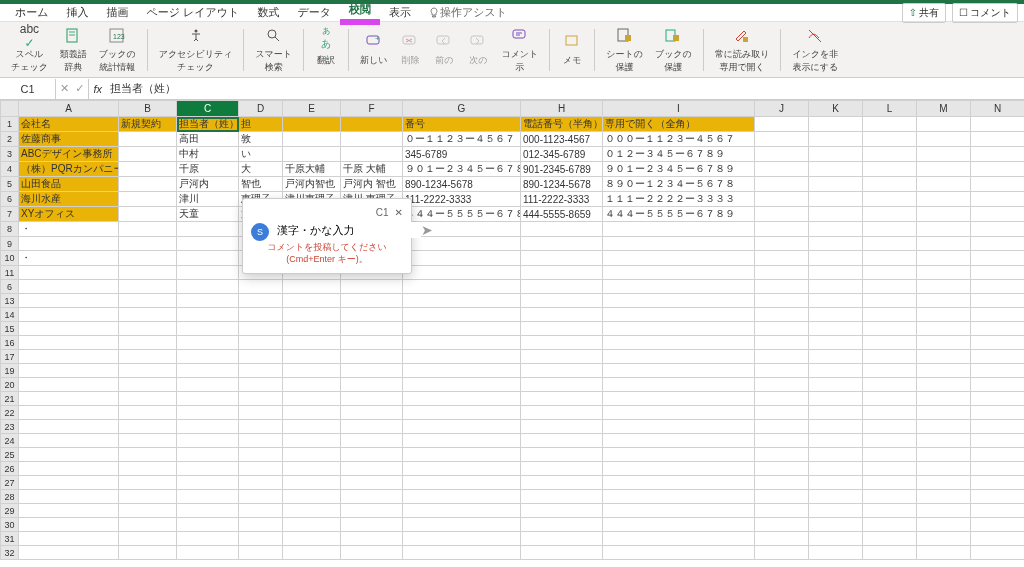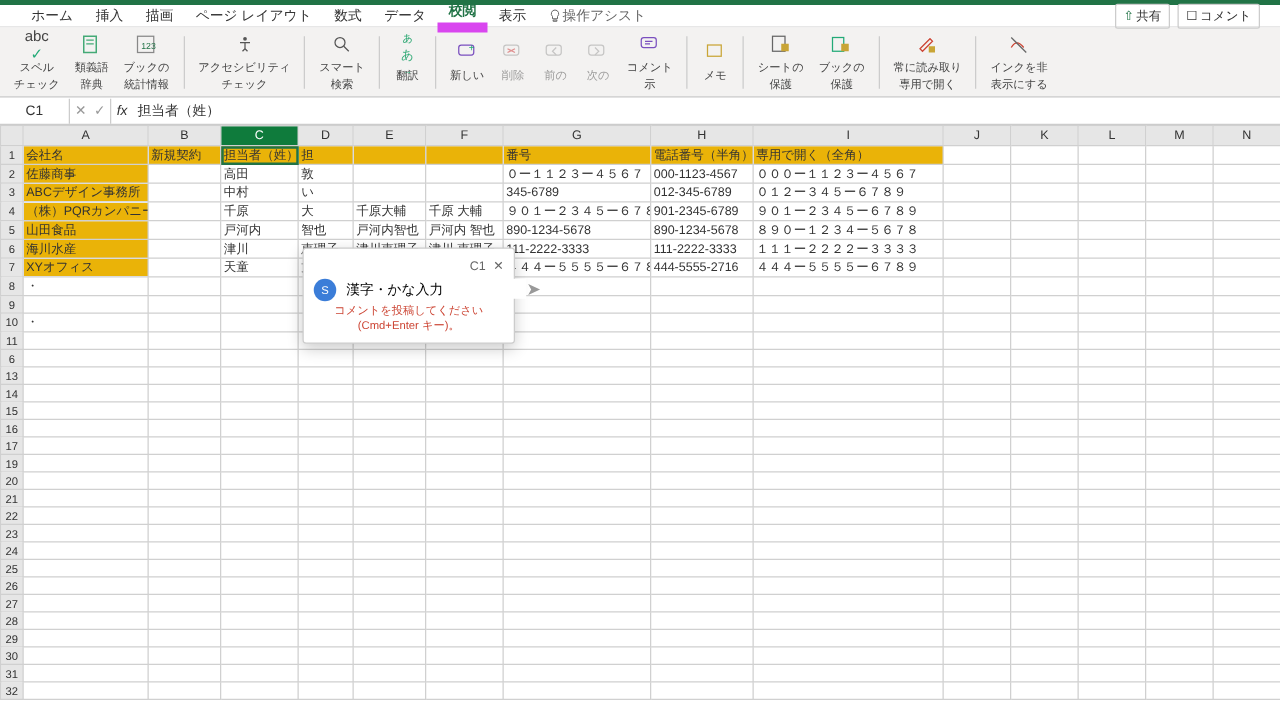--- a/index.html
+++ b/index.html
@@ -1,19 +1,19 @@
 <!DOCTYPE html>
 <html><head>
 <meta charset="utf-8">
 <style>
 * { margin: 0; padding: 0; box-sizing: border-box; font-family: "Meiryo", "Yu Gothic", sans-serif; }
 body { width: 1024px; height: 567px; background: #fff; overflow: hidden; position: relative; font-size: 11px; color: #333; }
-.menubar { height: 18px; background: #fff; display: flex; align-items: center; padding: 0 16px; border-bottom: 1px solid #e0e0e0; }
+.menubar { height: 18px; background: #fff; display: flex; align-items: center; padding: 0 6px; border-bottom: 1px solid #e0e0e0; }
 .menubar .menu-item { padding: 2px 9px; cursor: pointer; }
-.menubar .menu-item.active { border-bottom: 8px solid #d946ef; color: #217346; font-weight: 600; }
+.menubar .menu-item.active { border-bottom: 6px solid #d946ef; color: #217346; font-weight: 600; }
 .menubar .assist { display: flex; align-items: center; margin-left: 8px; color: #666; }
 .menubar .spacer { flex: 1; }
 .menubar .right-btn { border: 1px solid #ccc; padding: 2px 6px; margin-left: 6px; font-size: 10px; border-radius: 2px; cursor: pointer; display: flex; align-items: center; gap: 2px; }
 .topbar { height: 4px; background: #217346; }
 .ribbon { height: 56px; background: #f3f2f1; border-bottom: 1px solid #ccc; display: flex; align-items: center; padding: 2px 6px; gap: 2px; }
 .ribbon .btn { display: flex; flex-direction: column; align-items: center; justify-content: center; padding: 2px 5px; min-width: 32px; height: 52px; cursor: pointer; font-size: 9px; color: #444; text-align: center; }
 .ribbon .btn .icon { width: 20px; height: 20px; margin-bottom: 2px; display: flex; align-items: center; justify-content: center; }
 .ribbon .divider { width: 1px; background: #ccc; height: 42px; margin: 0 4px; }
 .fbar { height: 22px; display: flex; align-items: center; border-bottom: 1px solid #ccc; }
 .fbar .namebox { width: 56px; height: 20px; border-right: 1px solid #ccc; padding: 0 4px; display: flex; align-items: center; justify-content: center; font-size: 11px; }
@@ -379,21 +379,21 @@
         </tr>
         <tr>
           <td class="rowhdr">7</td>
           <td class="hdr-orange">XYオフィス</td>
           <td></td>
           <td>天童</td>
           <td>文雄</td>
           <td>天童文雄</td>
           <td>天童 文雄</td>
           <td>４４４ー５５５５ー６７８９</td>
-          <td>444-5555-2716</td>
+          <td>444-5555-8659</td>
           <td>４４４ー５５５５ー６７８９</td>
           <td></td>
           <td></td>
           <td></td>
           <td></td>
           <td></td>
         </tr>
         <tr>
           <td class="rowhdr">8</td>
           <td>・</td>

